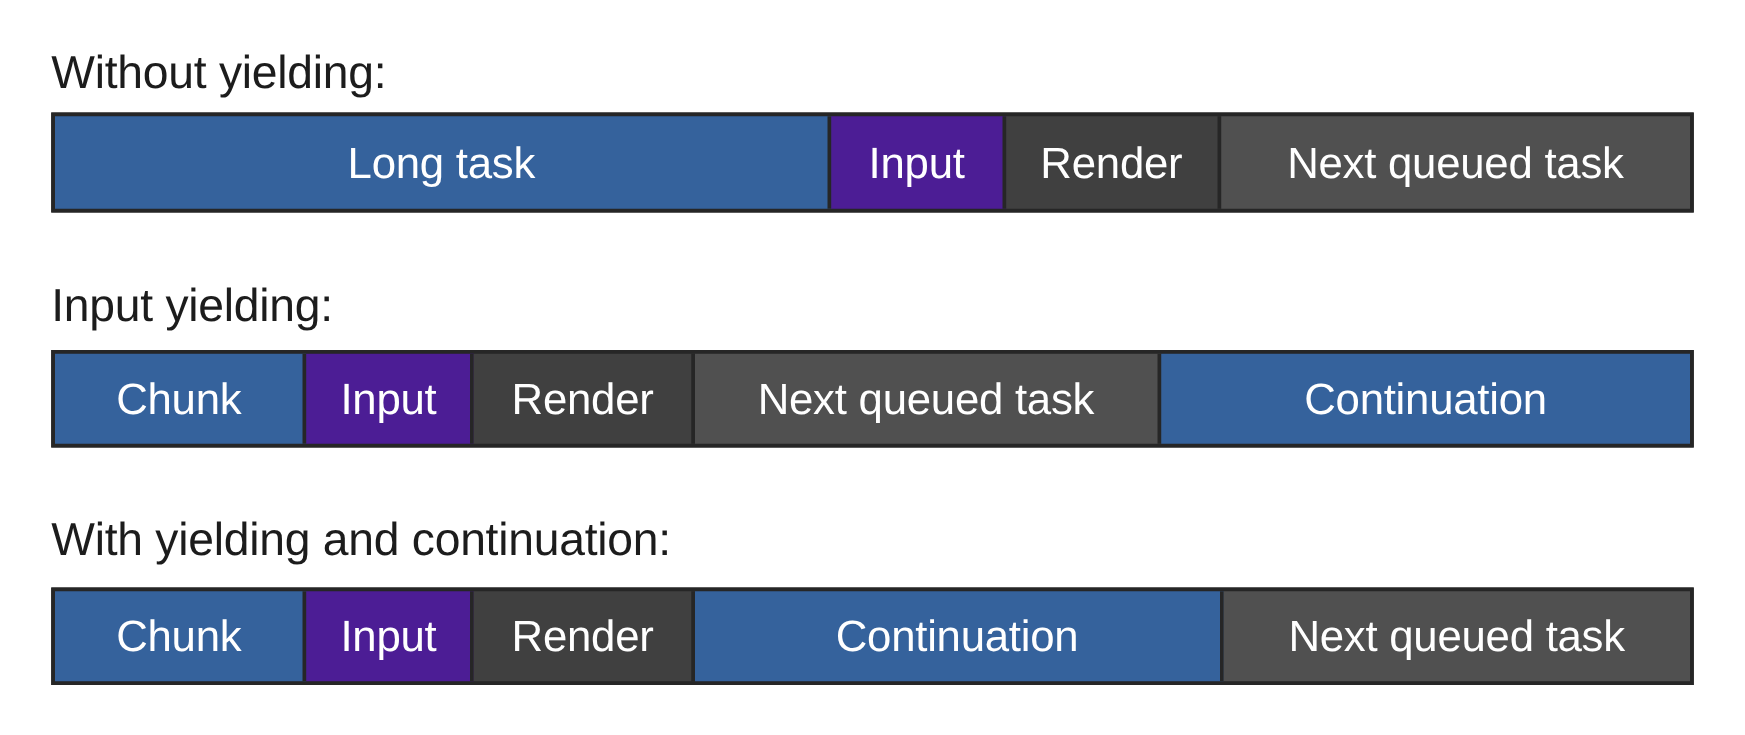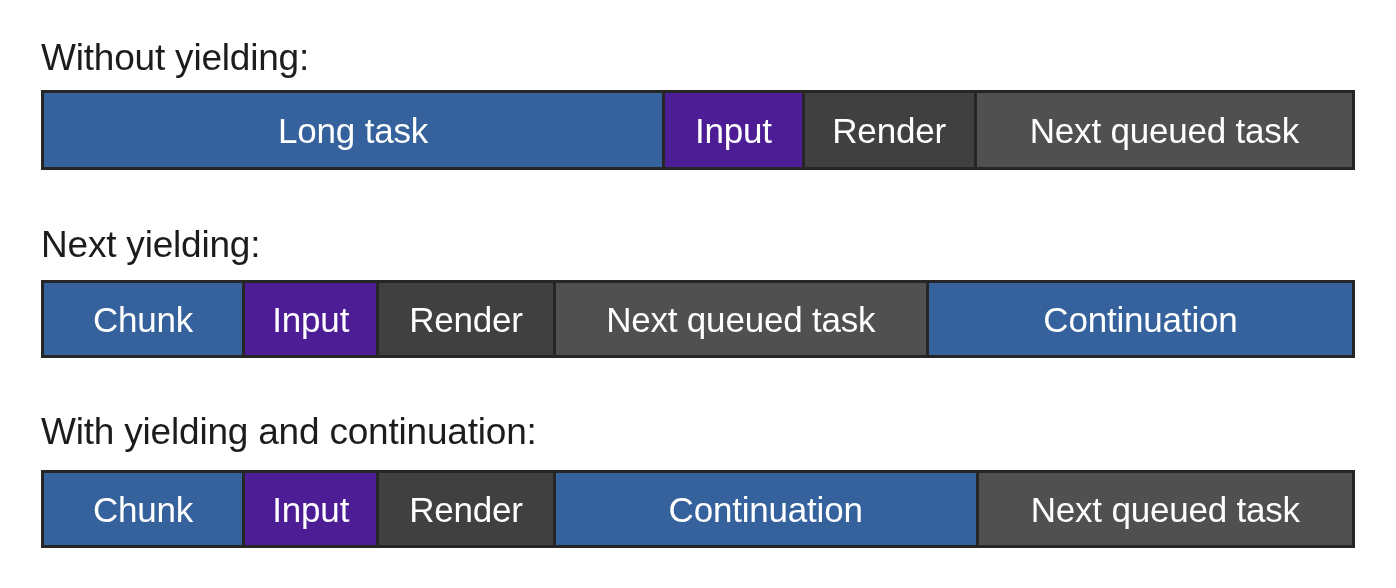--- a/index.html
+++ b/index.html
@@ -95,21 +95,21 @@
         <div class="seg green" style="flex: 0 0 13.1659%;">
           <span>Render</span>
         </div>
         <div class="seg gray" style="flex: 0 0 28.691%;">
           <span>Next queued task</span>
         </div>
       </div>
   </div>
 
   <div class="section sec-2">
-    <div class="section-label">Next yielding:</div>
+    <div class="section-label">Input yielding:</div>
     <div class="timeline">
         <div class="seg blue" style="flex: 0 0 15.3729%;">
           <span>Chunk</span>
         </div>
         <div class="seg red" style="flex: 0 0 10.274%;">
           <span>Input</span>
         </div>
         <div class="seg green" style="flex: 0 0 13.4703%;">
           <span>Render</span>
         </div>

